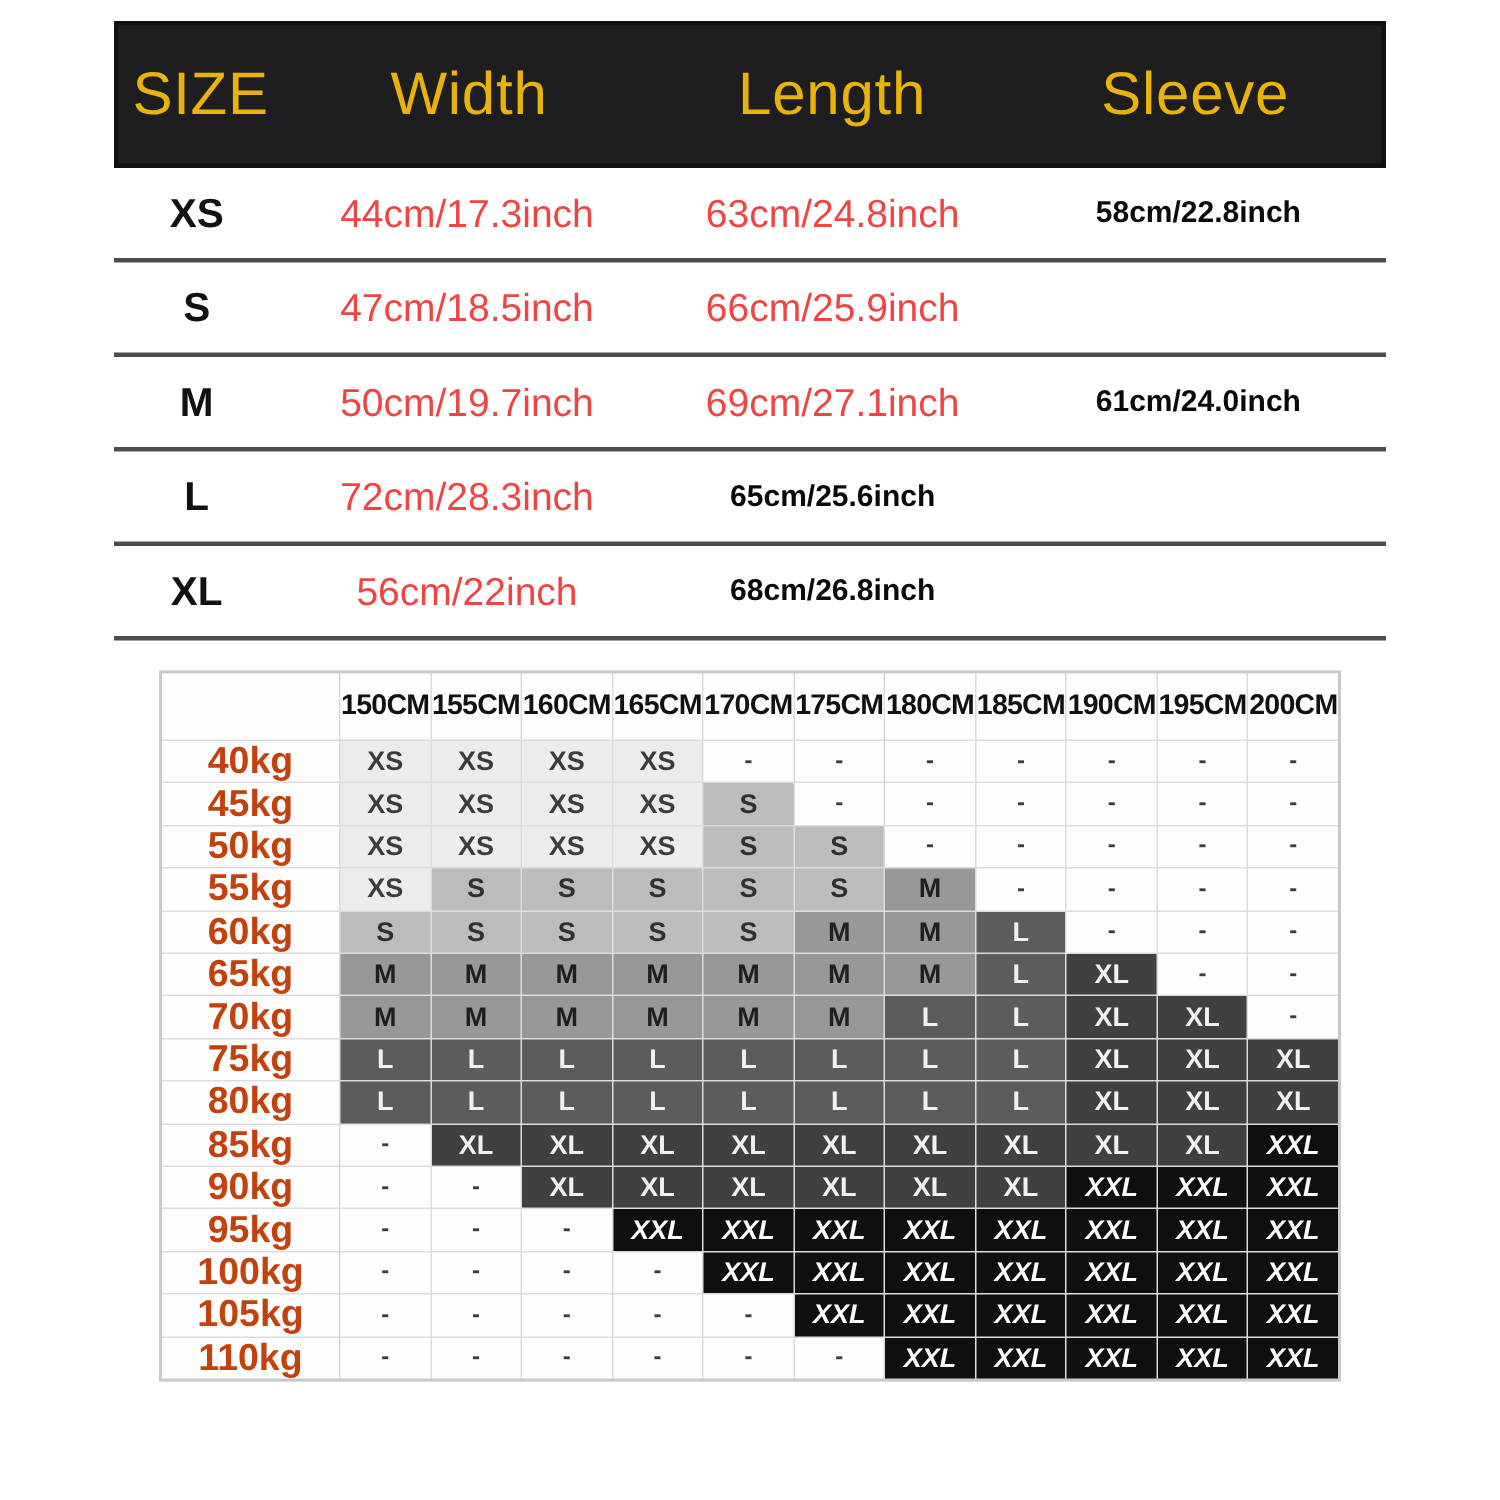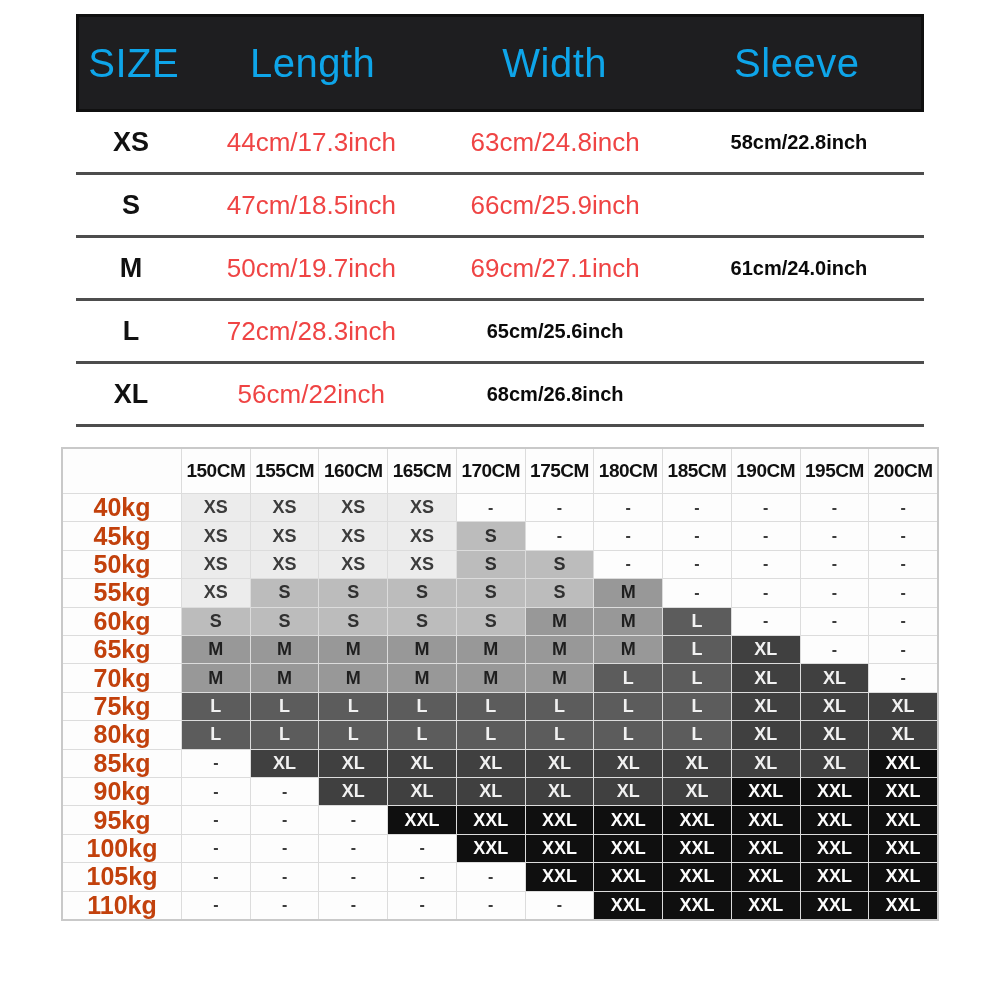--- a/index.html
+++ b/index.html
@@ -9,35 +9,35 @@
     -webkit-font-smoothing:antialiased;
   }
   .page{position:relative;width:1000px;height:1000px;overflow:hidden;}
 
   
   .spec-table{width:848px;margin:14px auto 0;}
   .spec-head{
     display:grid;grid-template-columns:13% 29.5% 28% 29.5%;
     align-items:center;height:92px;
     background:#1e1e20;border:3px solid #101010;
-    color:#0ea5e9;font-size:40px;letter-spacing:.5px;
+    color:#eab308;font-size:40px;letter-spacing:.5px;
   }
   .spec-head span{text-align:center;}
   .spec-body{width:100%;}
   .spec-row{
     display:grid;grid-template-columns:13% 29.5% 28% 29.5%;
     align-items:center;height:60px;border-bottom:3px solid #4d4d4d;
   }
   .spec-cell{text-align:center;white-space:nowrap;}
   .spec-cell.c0{font-weight:bold;font-size:27px;color:#111;}
   .spec-cell.c1,.spec-cell.c2{font-size:26px;color:#ef4444;}
   .spec-cell.c3{font-weight:bold;font-size:20px;color:#0a0a0a;}
 
   
-  .fit-wrap{width:878px;margin:20px auto 0;}
+  .fit-wrap{width:788px;margin:20px auto 0;}
   .fit-grid{
     display:grid;
     grid-template-columns:118px repeat(11,1fr);
     grid-template-rows:44px repeat(15,1fr);
     gap:1px;background:#dcdcdc;
     border:2px solid #c9c9c9;
     height:470px;box-sizing:content-box;
   }
   .fit-grid > div{
     display:flex;align-items:center;justify-content:center;
@@ -46,32 +46,32 @@
   .corner{background:#ffffff;}
   .hhead{font-weight:bold;font-size:19px;color:#111;background:#ffffff;letter-spacing:-0.5px;}
   .wlabel{font-weight:bold;font-size:25px;color:#c2410c;background:#ffffff;}
   .cell{font-weight:bold;font-size:18px;}
   .cell.dash{color:#3c3c3c;font-size:16px;background:#fdfdfd;}
   .cell.xs{background:#ececec;color:#3c3c3c;}
   .cell.s{background:#bcbcbc;color:#303030;}
   .cell.m{background:#989898;color:#1f1f1f;}
   .cell.l{background:#5c5c5c;color:#f1f1f1;}
   .cell.xl{background:#404040;color:#f1f1f1;}
-  .cell.xxl{background:#0f0f0f;color:#fdfdfd;}
+  .cell.xxl{background:#0f0f0f;color:#fdfdfd;font-style:italic;}
 </style>
 </head>
 <body>
 
 <div class="page">
 
   <section class="spec-table">
     <header class="spec-head">
       <span>SIZE</span>
+      <span>Width</span>
       <span>Length</span>
-      <span>Width</span>
       <span>Sleeve</span>
     </header>
     <div class="spec-body">
         <div class="spec-row">
           <span class="spec-cell c0">XS</span>
           <span class="spec-cell c1">44cm/17.3inch</span>
           <span class="spec-cell c2">63cm/24.8inch</span>
           <span class="spec-cell c3">58cm/22.8inch</span>
         </div>
         <div class="spec-row">

